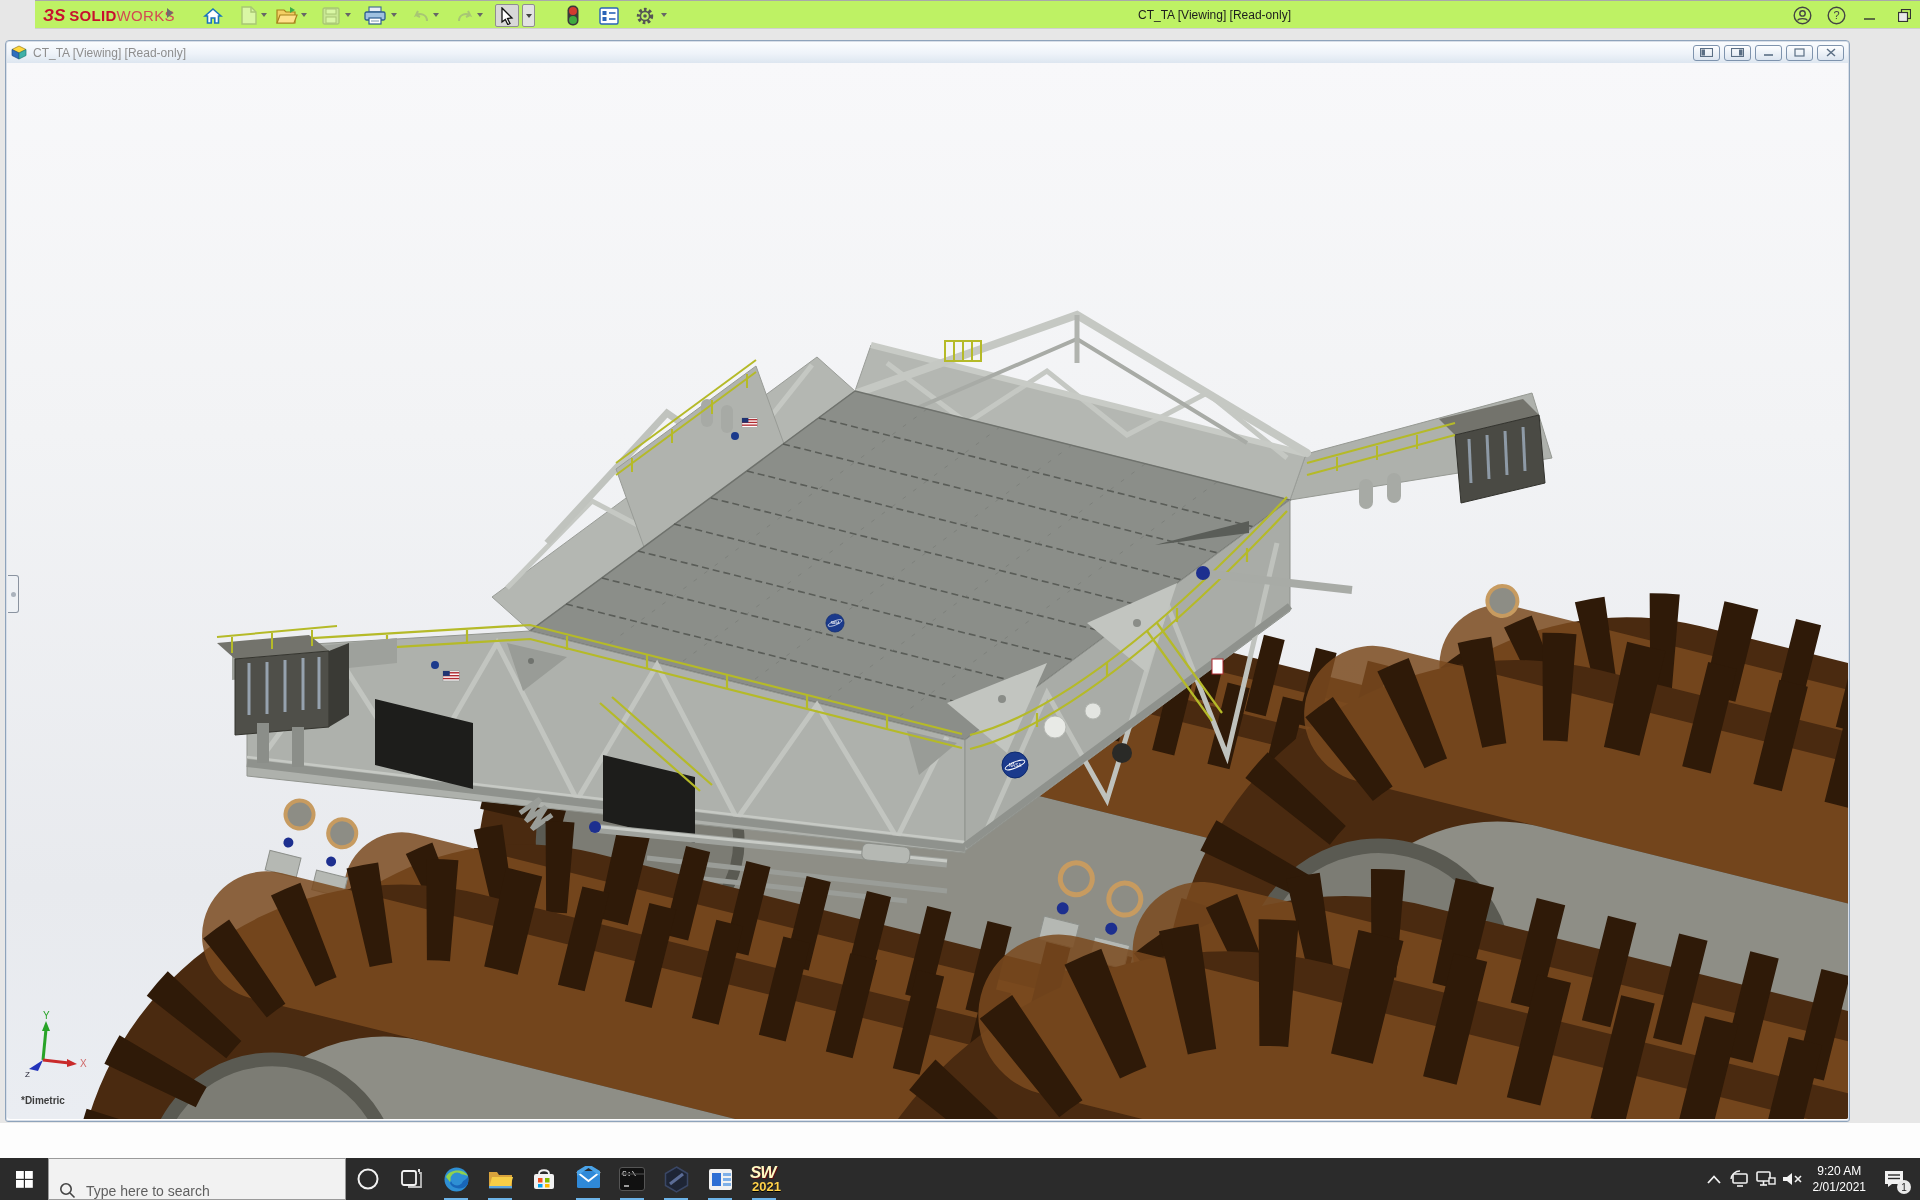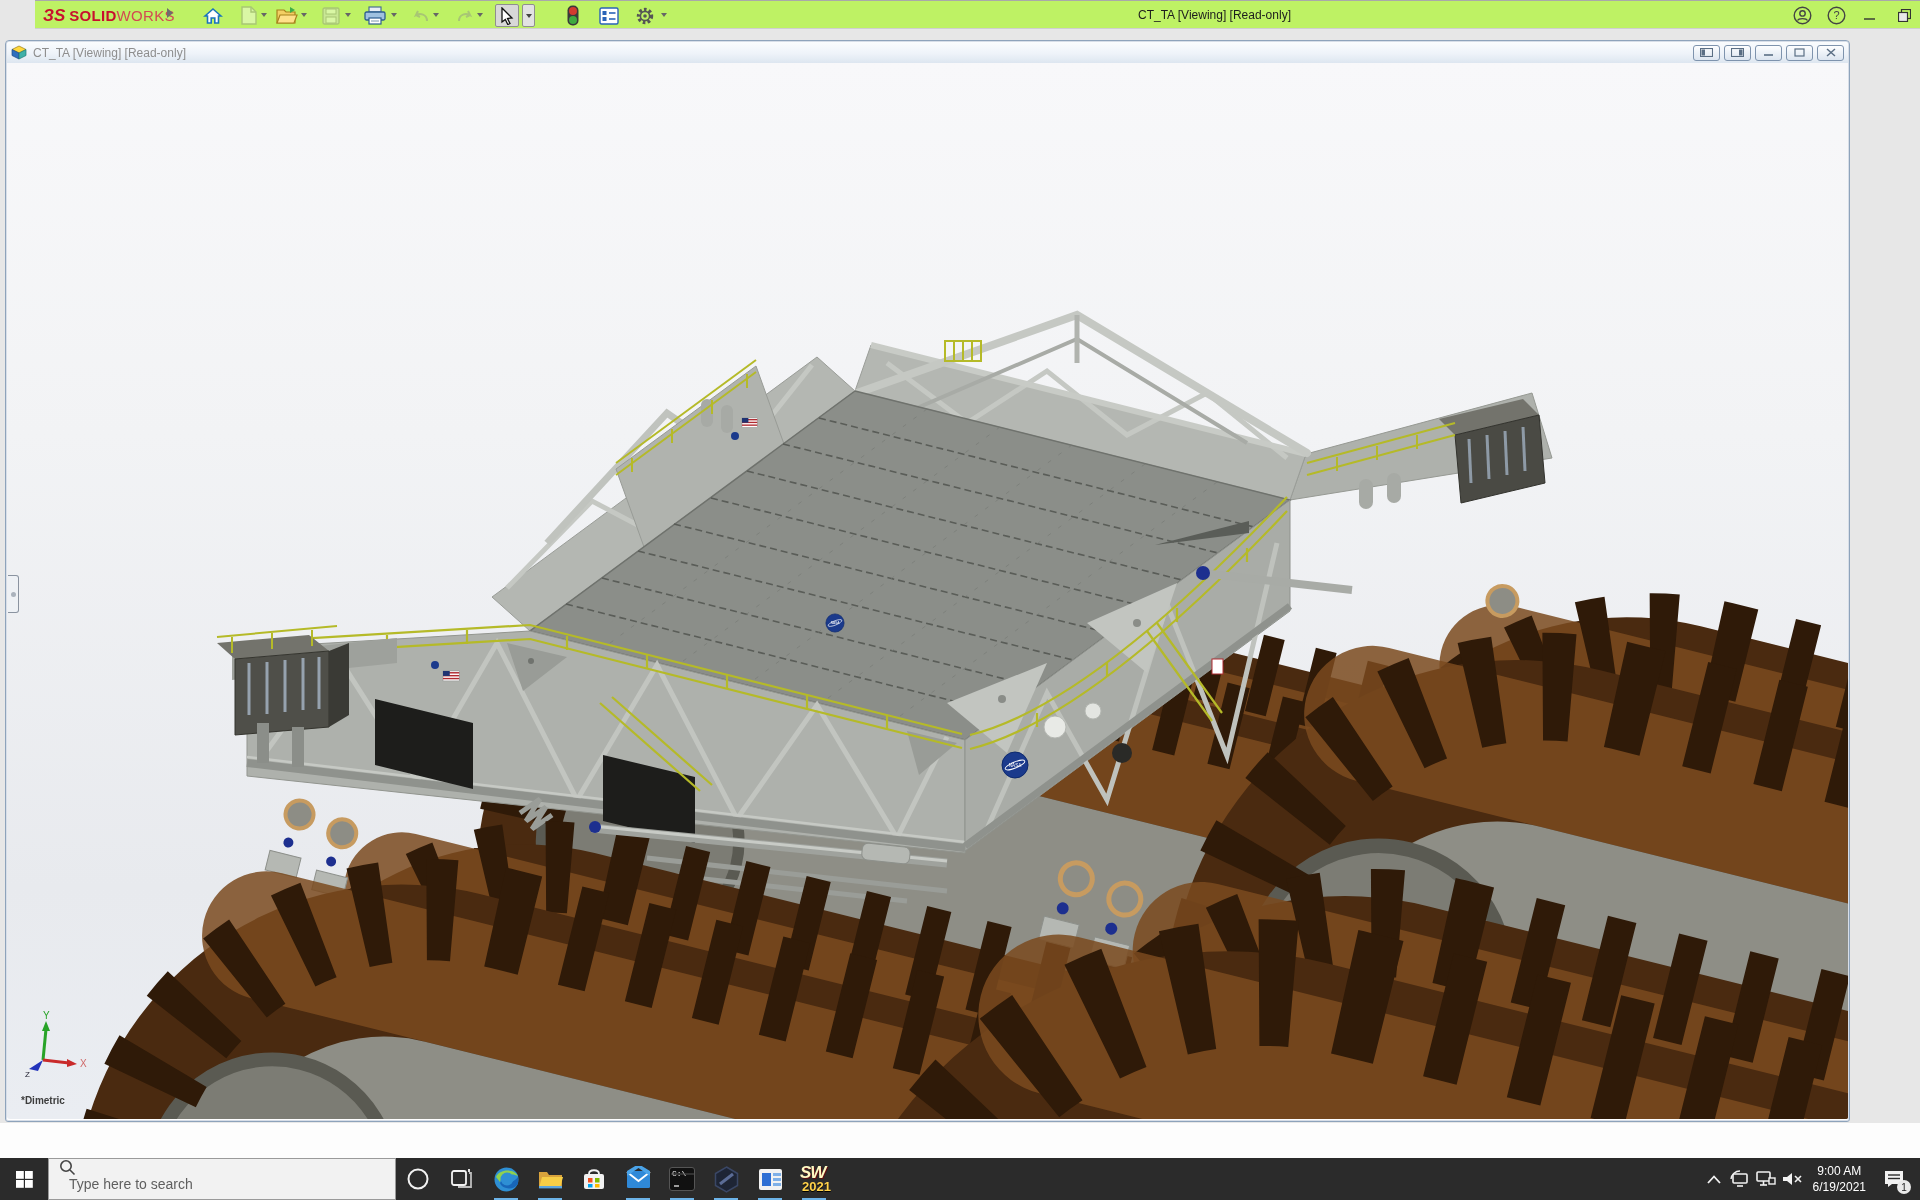--- a/index.html
+++ b/index.html
@@ -41,21 +41,21 @@
     background:linear-gradient(180deg,#f8f8fa 0%,#f2f3f5 35%,#e8eaee 78%,#eaedf2 100%);overflow:hidden;}
   .splitter{position:absolute;left:1px;top:512px;width:11px;height:38px;border:1px solid #8a93a0;
     border-left:none;background:#eef1f5;border-radius:0 3px 3px 0;}
   .splitter .dot{position:absolute;left:3px;top:16px;width:5px;height:5px;border-radius:50%;background:#aab2bc;}
   .dimetric{position:absolute;left:14px;top:1032px;font-size:10px;font-weight:bold;color:#3d3d3d;}
   
   .statusstrip{position:absolute;left:0;top:1123px;width:1920px;height:35px;background:#fdfdfd;}
   .taskbar{position:absolute;left:0;top:1158px;width:1920px;height:42px;background:#2b2b2b;
     display:flex;align-items:stretch;}
   .startbtn{width:48px;display:flex;align-items:center;justify-content:center;}
-  .searchbox{width:348px;background:#f2f2f2;border:1px solid #9a9a9a;display:flex;align-items:flex-start;padding:0 10px;flex-direction:column;}
+  .searchbox{width:298px;background:#f2f2f2;border:1px solid #9a9a9a;display:flex;align-items:flex-end;padding:0 10px;}
   .searchbox .ph{font-size:14px;color:#5f5f5f;margin-left:10px;white-space:nowrap;}
   .tbcell{width:44px;position:relative;display:flex;align-items:center;justify-content:center;}
   .tbcell.running::after{content:"";position:absolute;left:10px;right:10px;bottom:0;height:2px;background:#6cb3e8;}
   .tray{margin-left:auto;display:flex;align-items:center;padding-right:6px;}
   .trayico{width:26px;height:42px;display:flex;align-items:center;justify-content:center;}
   .clock{color:#fff;font-size:12px;text-align:center;line-height:1.35;padding:0 8px;white-space:nowrap;}
   .accenter{position:relative;width:40px;height:42px;display:flex;align-items:center;justify-content:center;}
   .accbadge{position:absolute;right:3px;bottom:6px;width:14px;height:14px;border-radius:50%;
     background:#e9e9e9;color:#222;font-size:10px;display:flex;align-items:center;justify-content:center;}
   .swico{position:relative;width:30px;height:30px;}
@@ -599,22 +599,22 @@
         </svg>
     </div>
     <div class="trayico">
       <svg width="20" height="16">
           <polygon points="1,6 5,6 10,2 10,14 5,10 1,10" fill="#f2f2f2"></polygon>
           <line x1="13" y1="5" x2="19" y2="11" stroke="#f2f2f2" stroke-width="1.6"></line>
           <line x1="19" y1="5" x2="13" y2="11" stroke="#f2f2f2" stroke-width="1.6"></line>
         </svg>
     </div>
     <div class="clock">
-      <div>9:00 AM</div>
-      <div>6/19/2021</div>
+      <div>9:20 AM</div>
+      <div>2/01/2021</div>
     </div>
     <div class="accenter">
       <svg width="22" height="20">
           <path d="M2 2 H20 V15 H9 L5 18 V15 H2 Z" fill="#f2f2f2"></path>
           <line x1="5" y1="6" x2="17" y2="6" stroke="#2b2b2b" stroke-width="1.4"></line>
           <line x1="5" y1="9.5" x2="17" y2="9.5" stroke="#2b2b2b" stroke-width="1.4"></line>
         </svg>
       <div class="accbadge">1</div>
     </div>
   </div>

